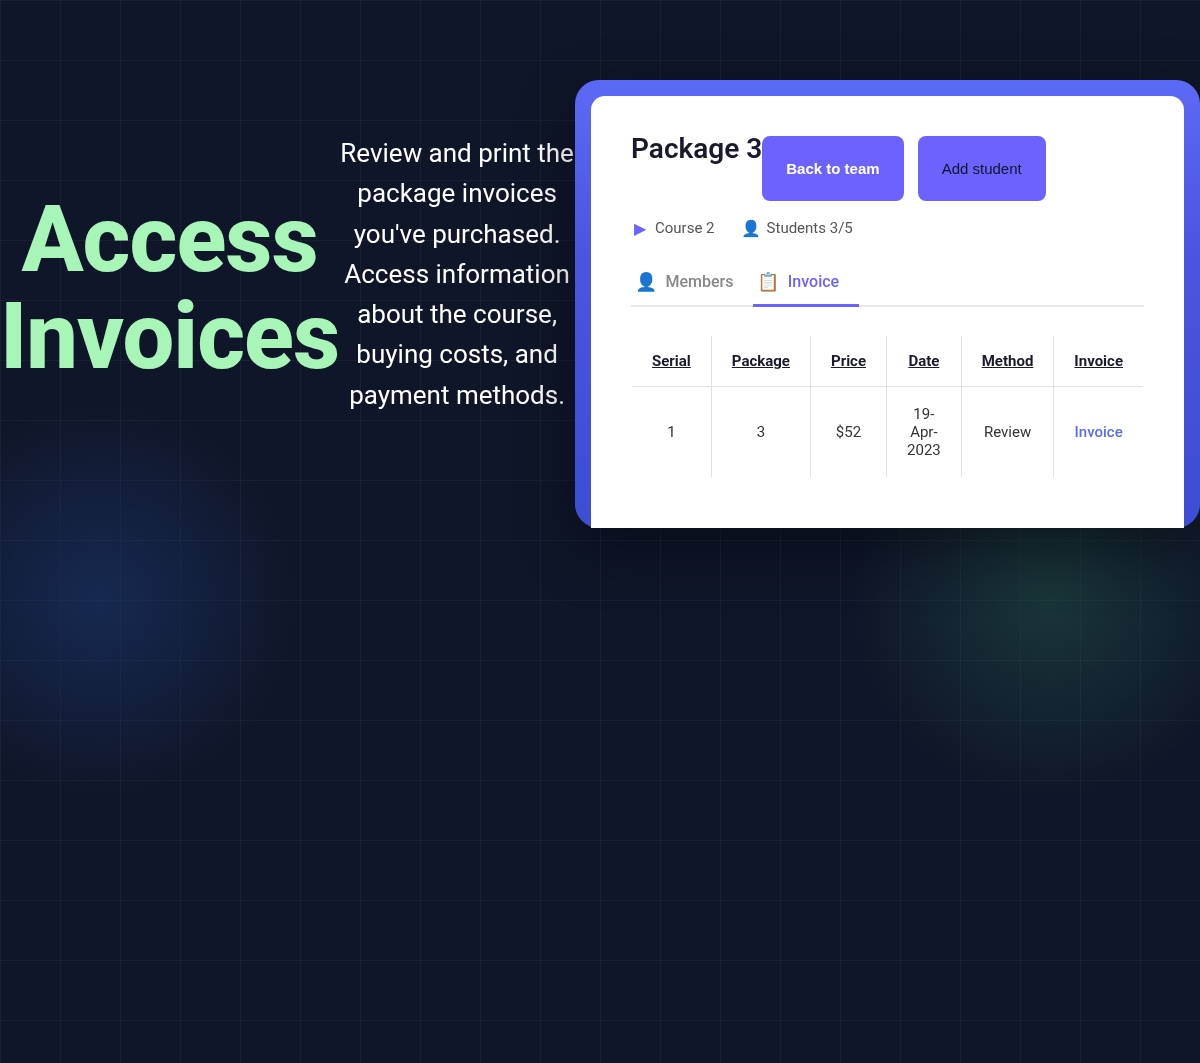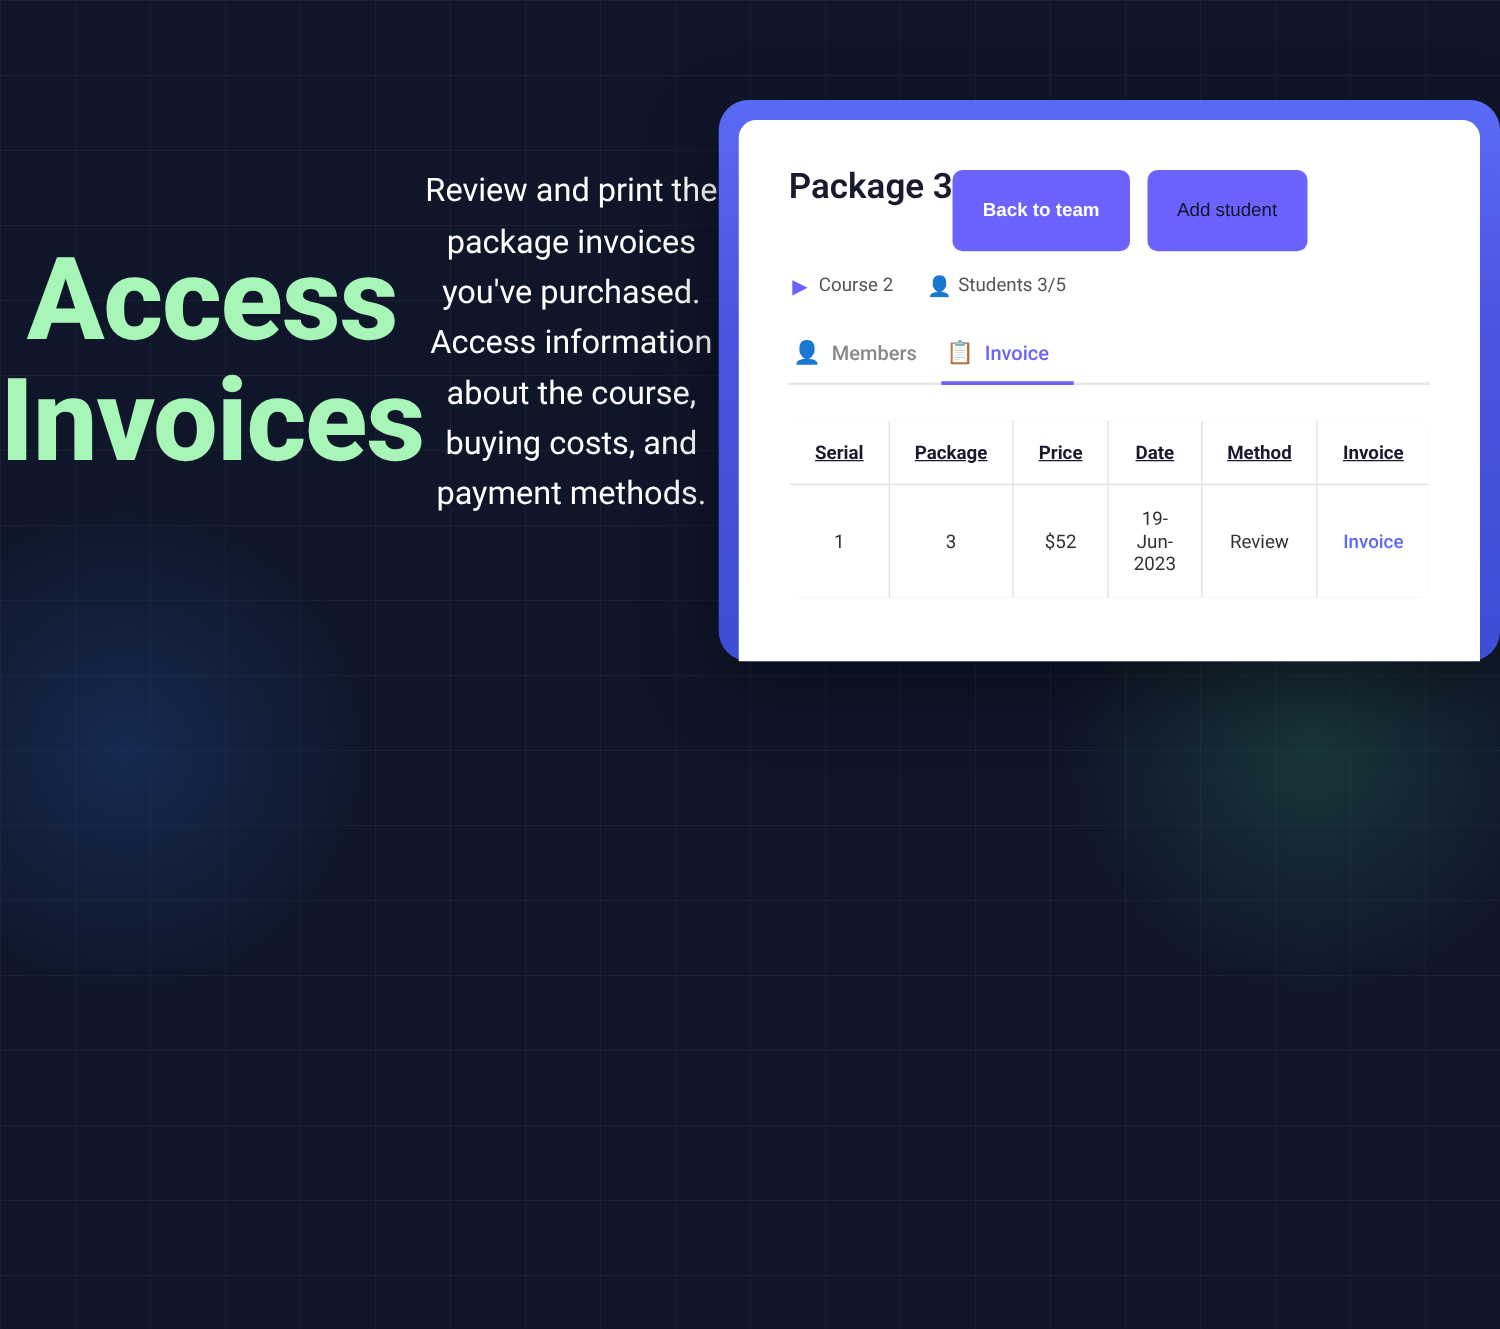--- a/index.html
+++ b/index.html
@@ -287,21 +287,21 @@
             <th>Date</th>
             <th>Method</th>
             <th>Invoice</th>
           </tr>
         </thead>
         <tbody>
           <tr>
             <td>1</td>
             <td>3</td>
             <td>$52</td>
-            <td>19-Jun-2023</td>
+            <td>19-Apr-2023</td>
             <td>Review</td>
             <td>
               <a class="invoice-link" href="#">Invoice</a>
             </td>
           </tr>
         </tbody>
       </table>
 
     </div>
   </div>

